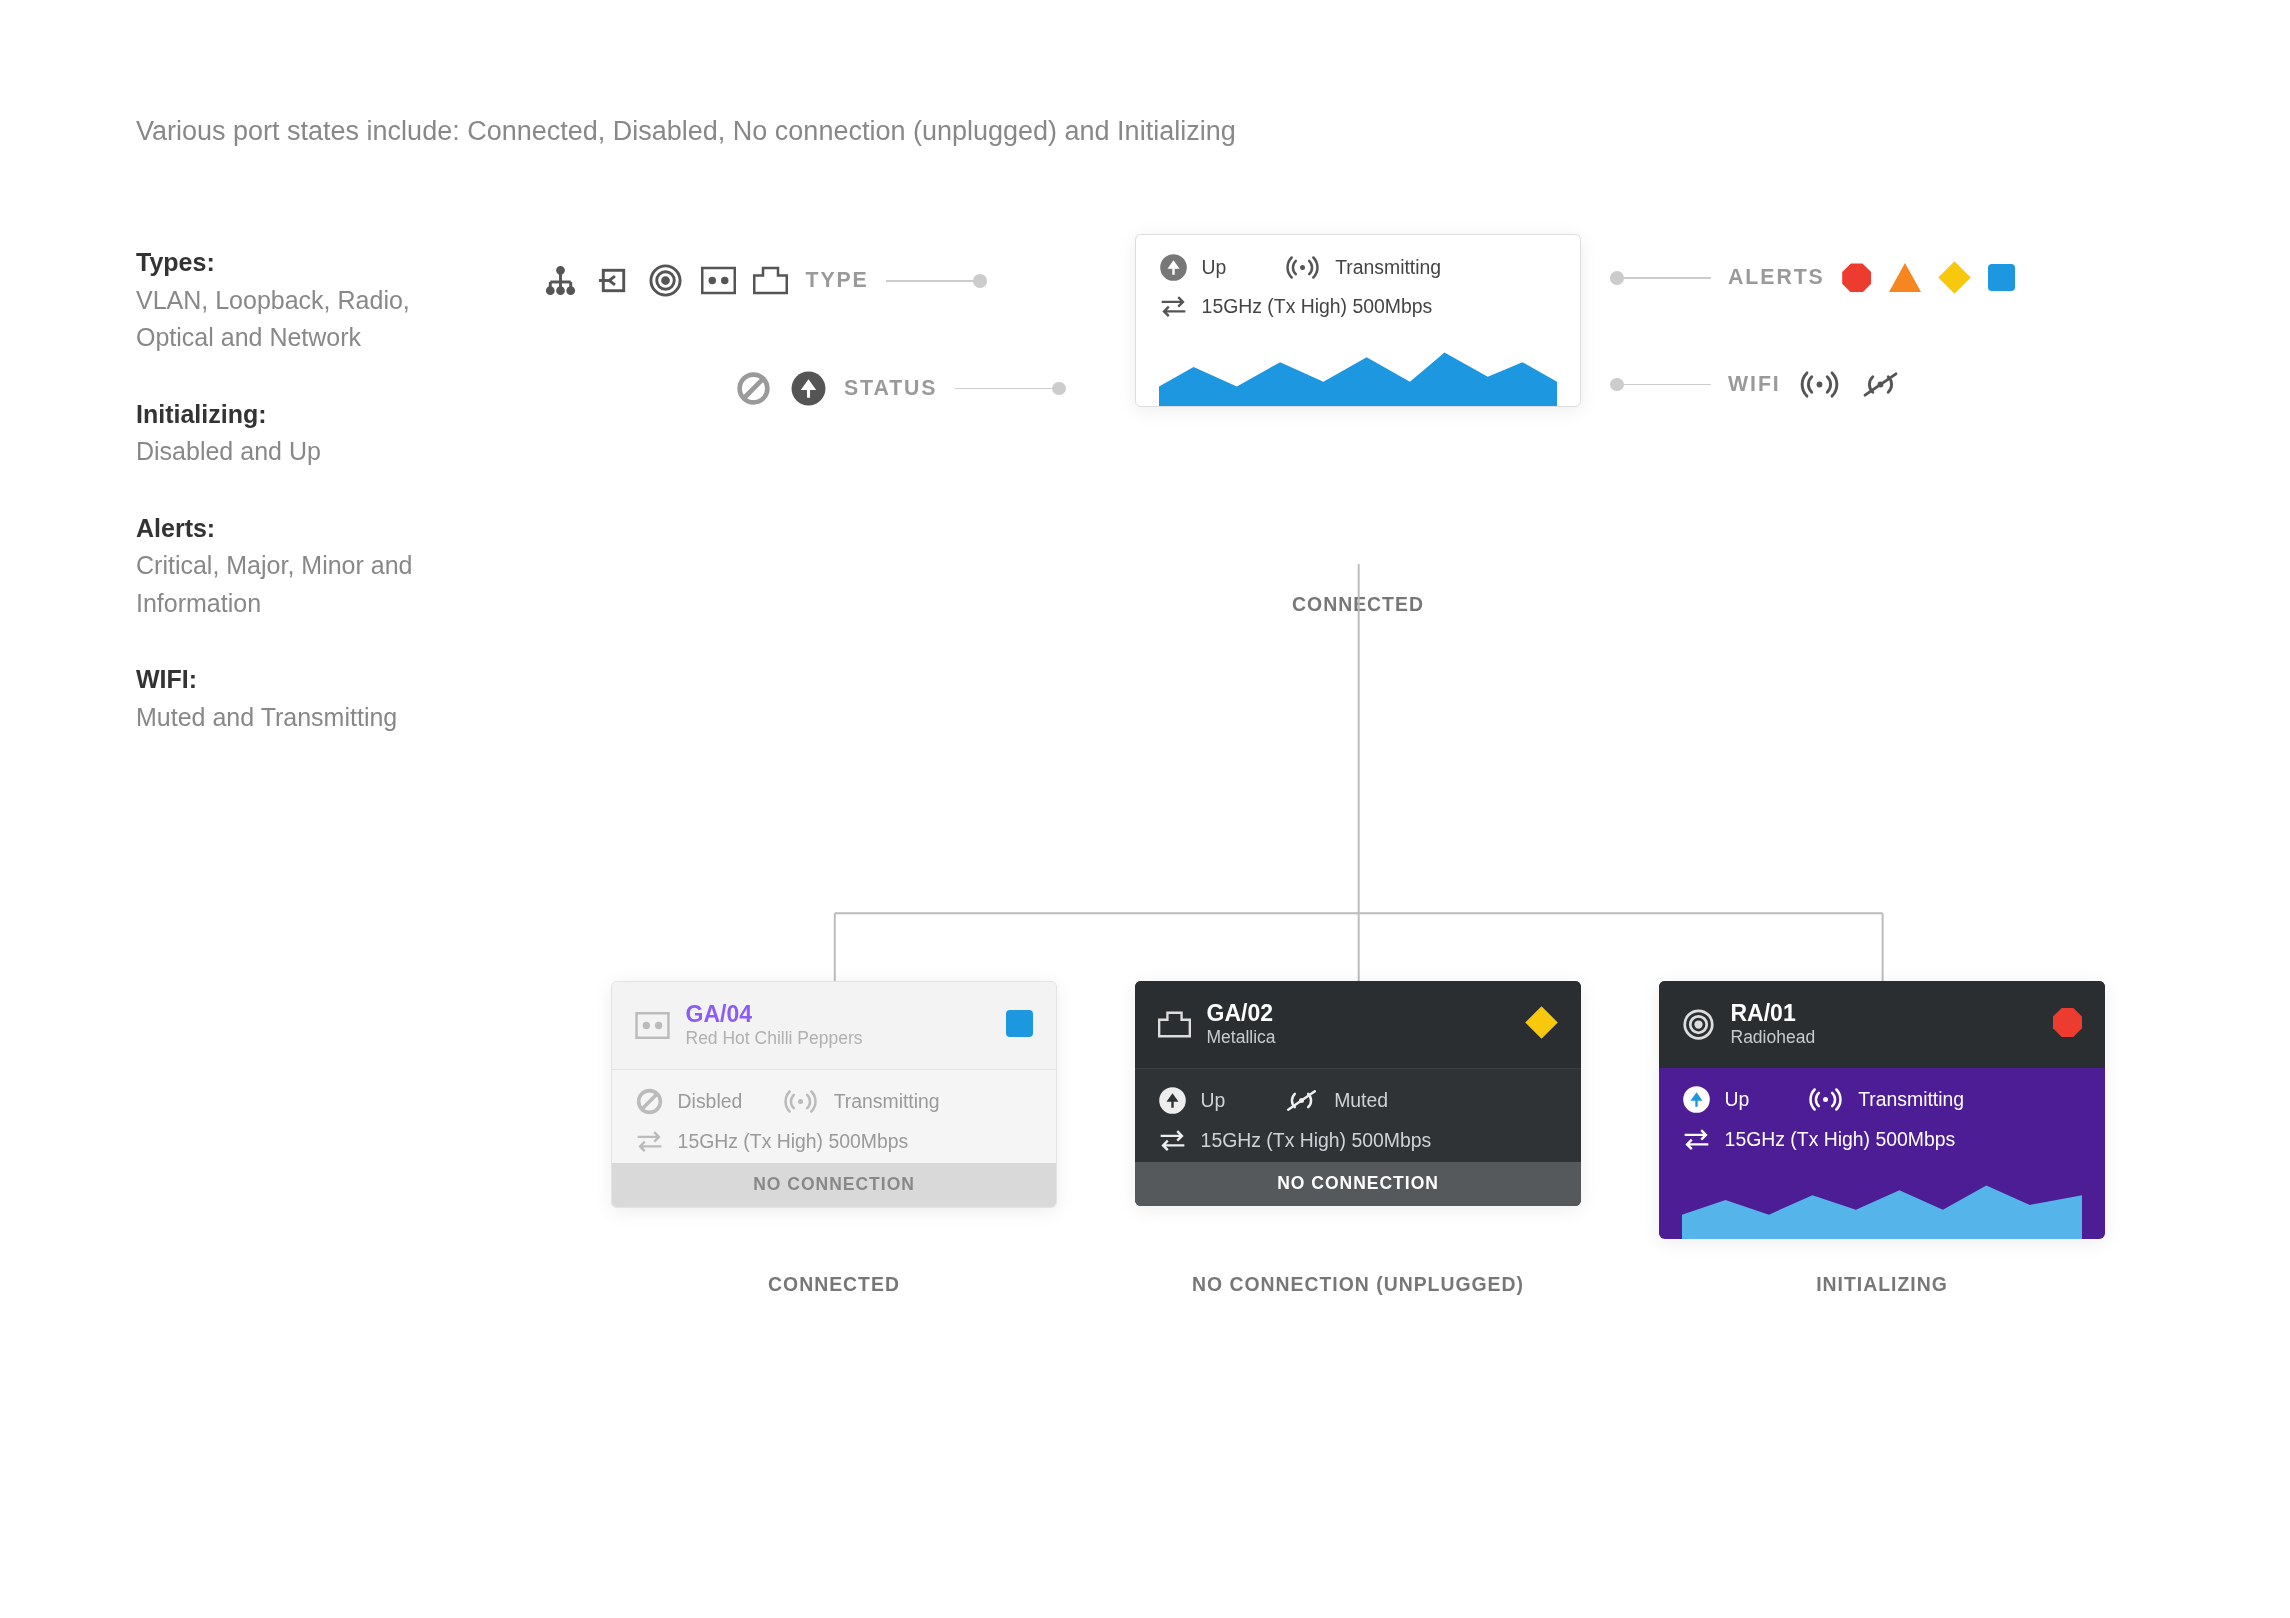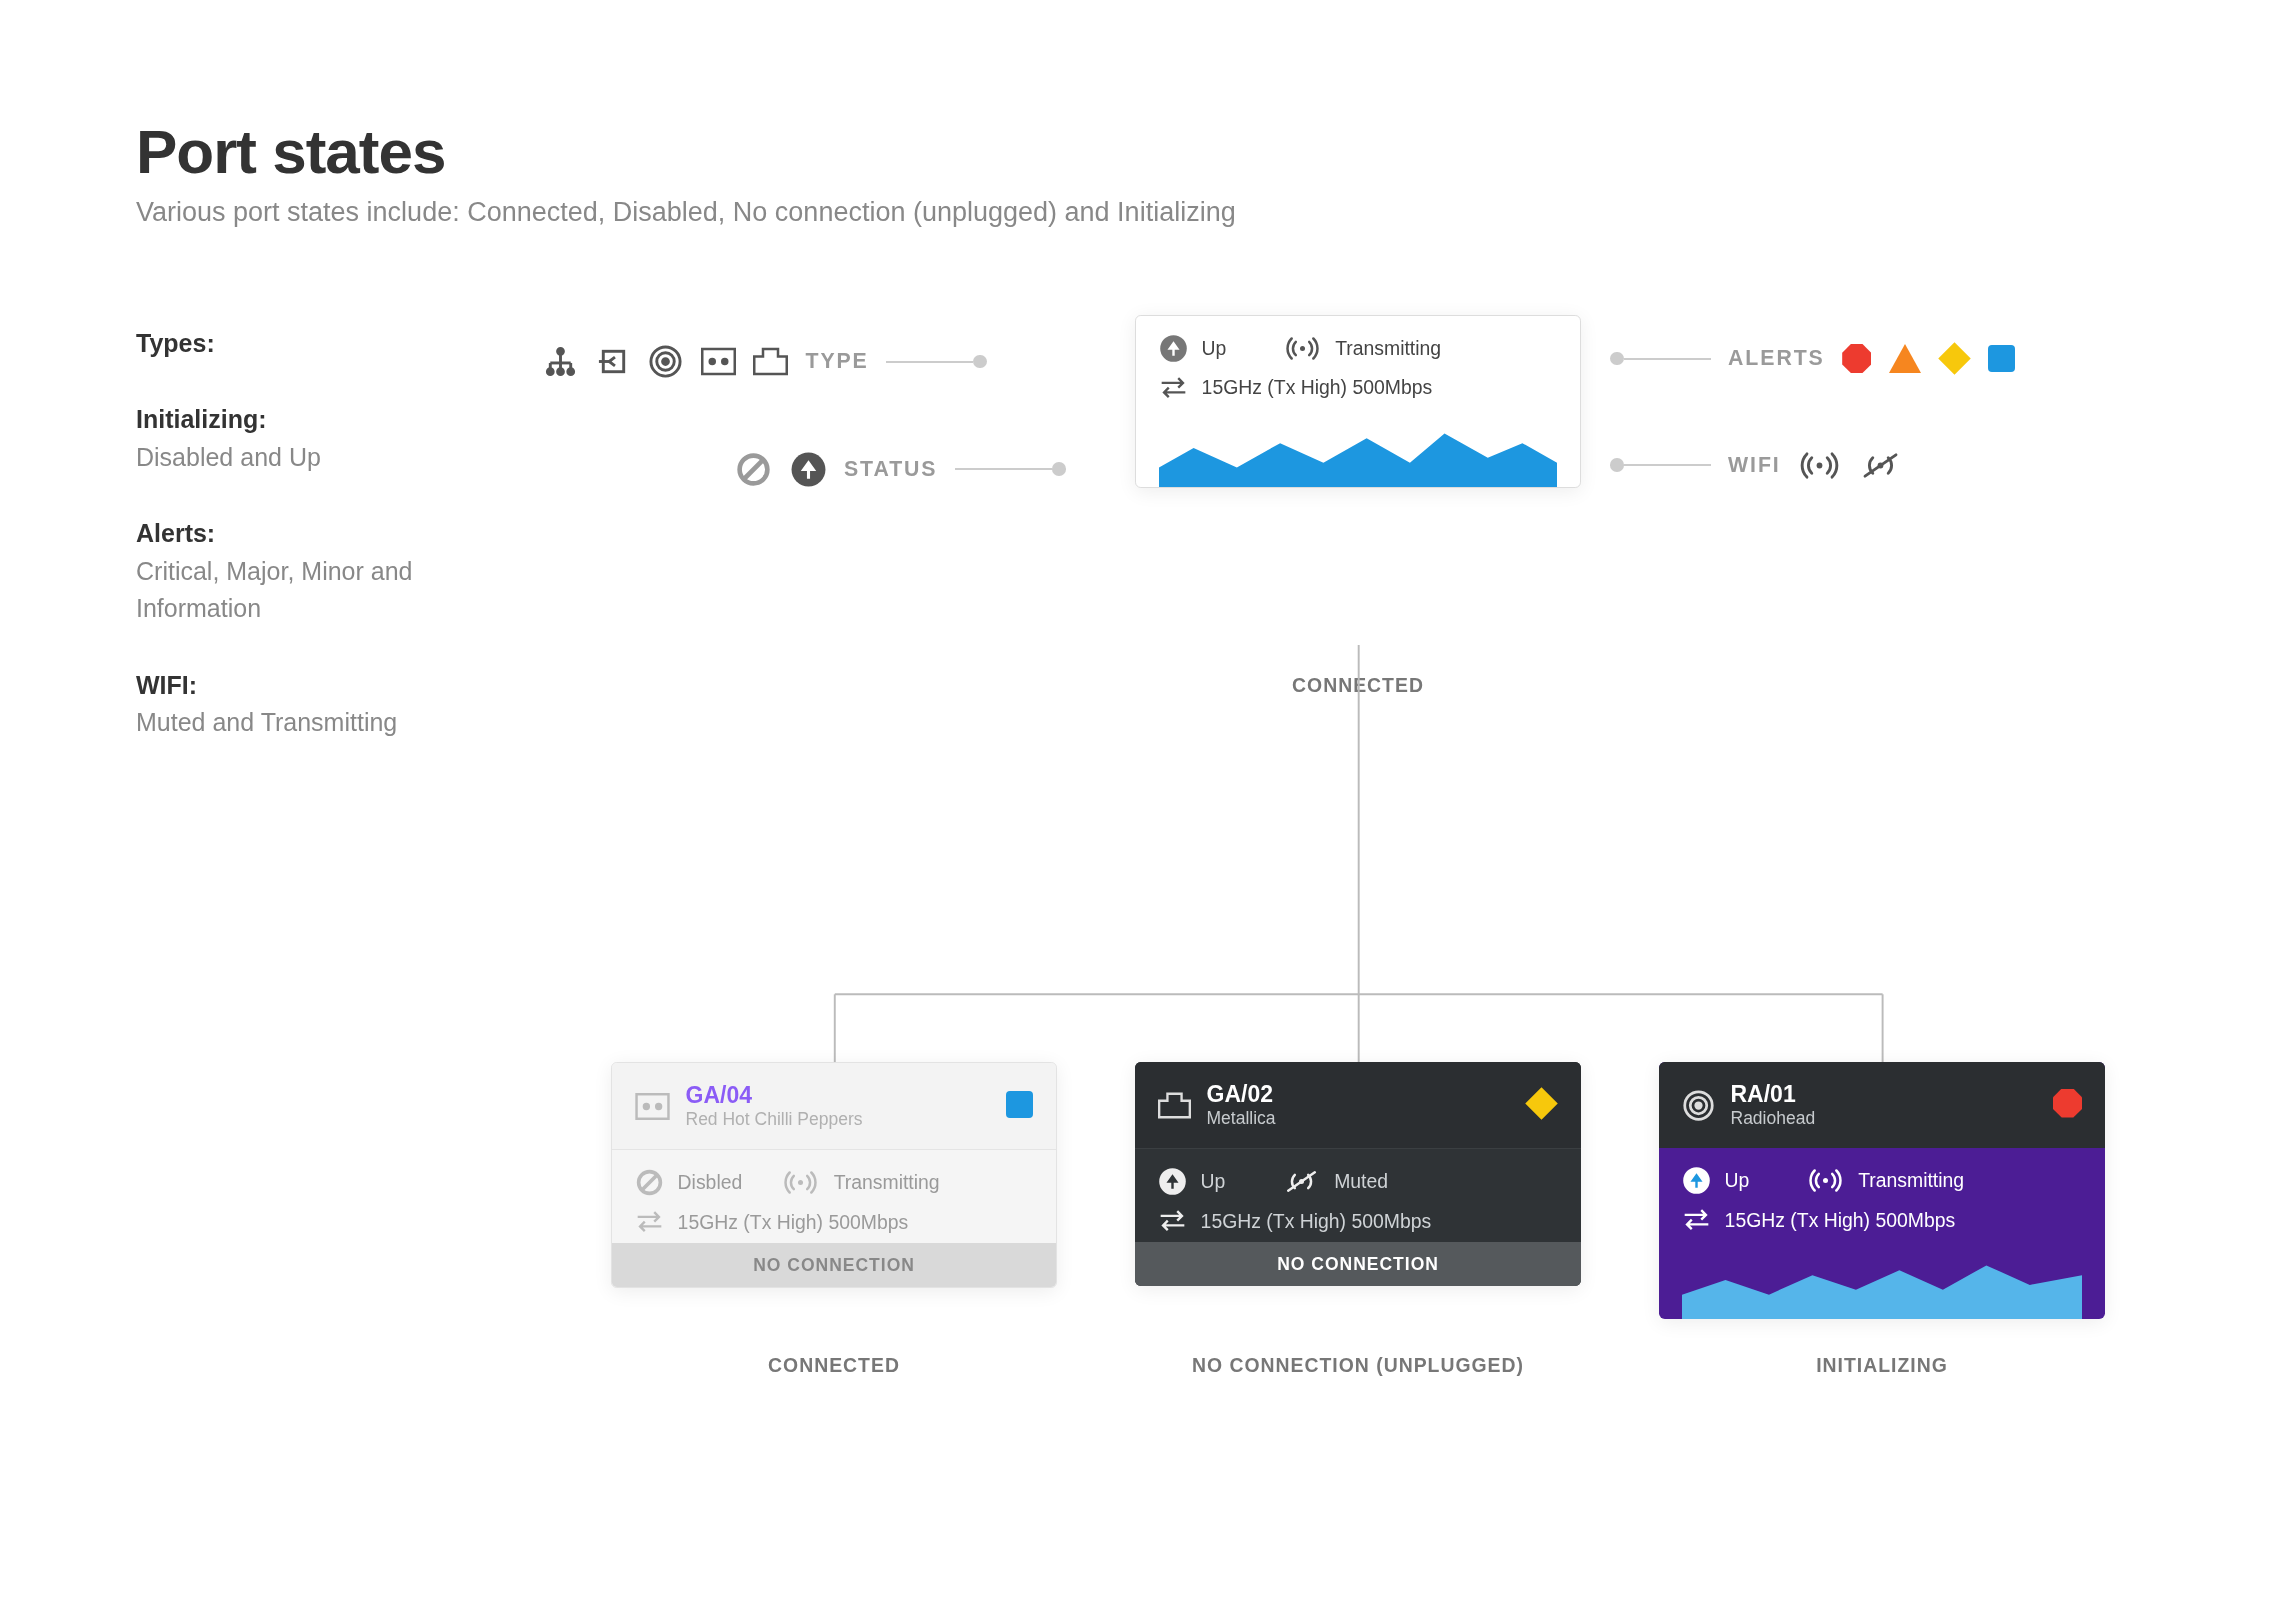--- a/index.html
+++ b/index.html
@@ -173,27 +173,27 @@
   }
   .square {
     width: 27px; height: 27px; background:#1d97e0; border-radius:3.9px;
   }
 
 </style>
 </head>
 <body>
 
 <div class="wrap">
-  <h1 class="title">Port states</h1>
   <p class="subtitle">Various port states include: Connected, Disabled, No connection (unplugged) and Initializing</p>
 
   <div class="content">
 
     <aside class="sidebar">
       <h3>Types:</h3>
+      <p>VLAN, Loopback, Radio, Optical and Network</p>
       <h3>Initializing:</h3>
       <p>Disabled and Up</p>
       <h3>Alerts:</h3>
       <p>Critical, Major, Minor and Information</p>
       <h3>WIFI:</h3>
       <p>Muted and Transmitting</p>
     </aside>
 
     <div class="diagram">
 

